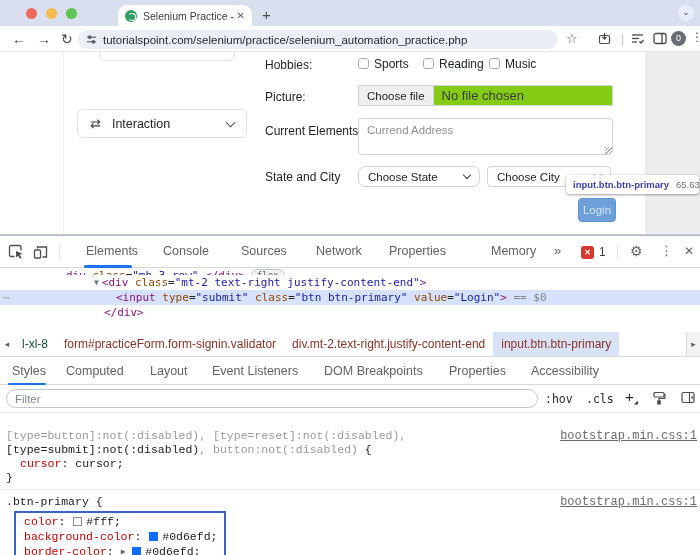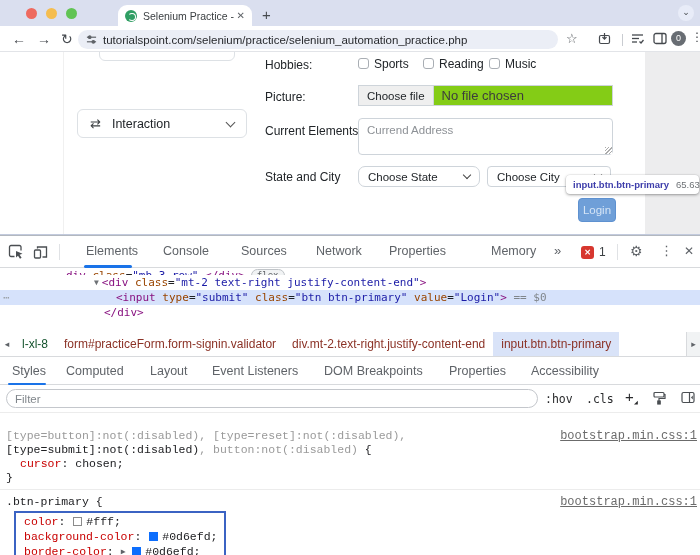--- a/index.html
+++ b/index.html
@@ -327,21 +327,21 @@
           <line x1="8.5" y1="1.5" x2="8.5" y2="11.5" stroke="#4a4e52" stroke-width="1.2"></line>
           <path d="M11.8 4.5 L10 6.5 L11.8 8.5 Z" fill="#4a4e52"></path>
         </svg>
     </span>
   </div>
 
   <div class="abs" id="rules">
     <div class="cssline" id="r1l1"><span class="t-dim">[type=button]:not(:disabled), [type=reset]:not(:disabled),</span></div>
     <a class="csslink" id="r1link">bootstrap.min.css:1</a>
     <div class="cssline" id="r1l2"><span class="t-plain">[type=submit]:not(:disabled)</span><span class="t-dim">, button:not(:disabled)</span><span class="t-plain"> {</span></div>
-    <div class="cssline" id="r1l3"><span class="t-prop">cursor</span><span class="t-plain">: chosen;</span></div>
+    <div class="cssline" id="r1l3"><span class="t-prop">cursor</span><span class="t-plain">: cursor;</span></div>
     <div class="cssline" id="r1l4"><span class="t-plain">}</span></div>
     <div id="rule-sep"></div>
     <div class="cssline" id="r2l1"><span class="t-plain">.btn-primary {</span></div>
     <a class="csslink" id="r2link">bootstrap.min.css:1</a>
     <div id="decl-box">
       <div class="decl" id="r2d1"><span class="t-prop">color</span><span class="t-plain">: </span><span class="t-swW"></span><span class="t-plain">#fff;</span></div>
       <div class="decl" id="r2d2"><span class="t-prop">background-color</span><span class="t-plain">: </span><span class="t-swB"></span><span class="t-plain">#0d6efd;</span></div>
       <div class="decl" id="r2d3"><span class="t-prop">border-color</span><span class="t-plain">: </span><span class="t-tri">▶ </span><span class="t-swB"></span><span class="t-plain">#0d6efd;</span></div>
     </div>
     <div class="cssline" id="r2close"><span class="t-plain">}</span></div>

